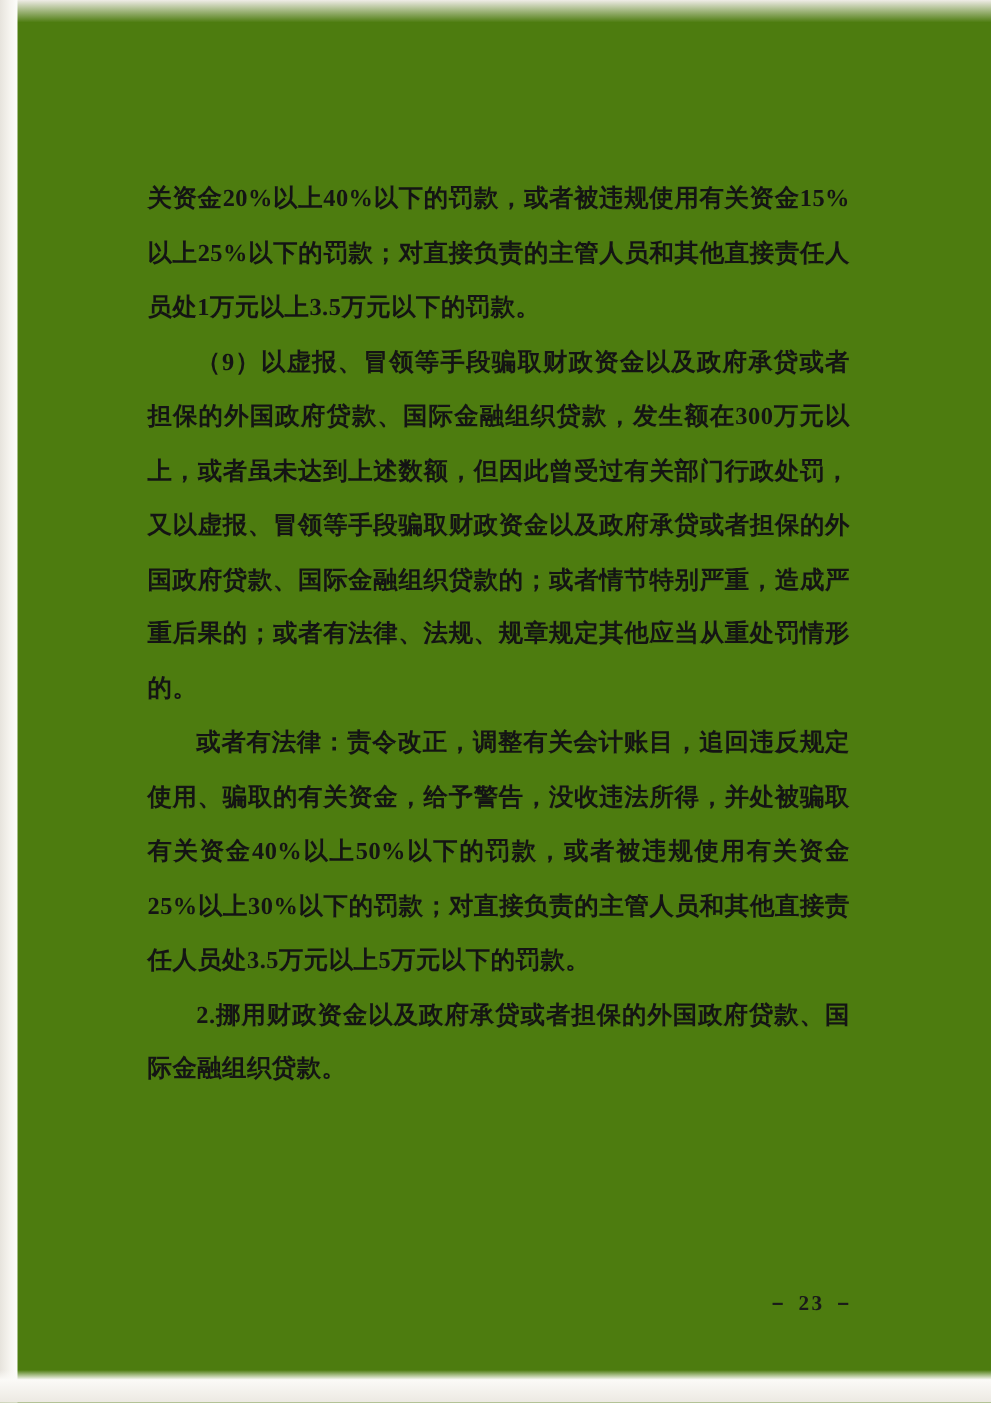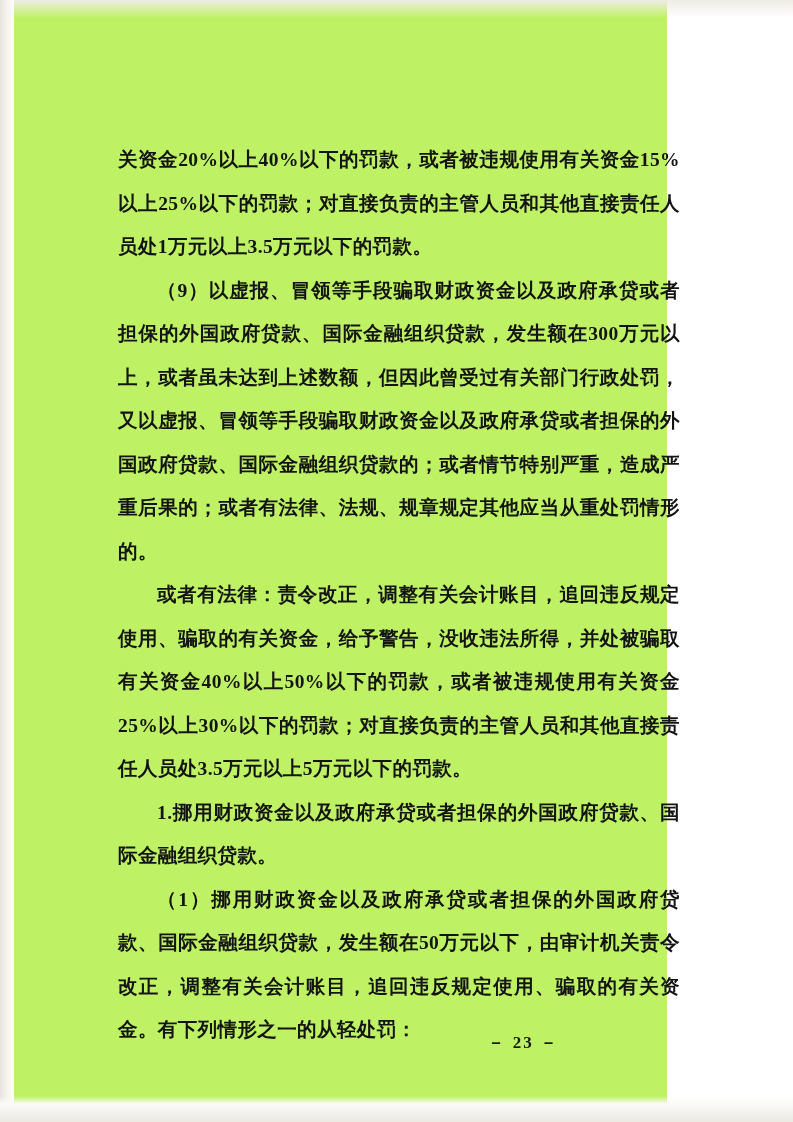--- a/index.html
+++ b/index.html
@@ -8,23 +8,23 @@
   }
   body {
     width: 793px;
     height: 1122px;
     background: #ffffff;
     font-family: "Liberation Serif", serif;
     overflow: hidden;
   }
   .page {
     position: relative;
-    width: 667px;
+    width: 793px;
     height: 1122px;
-    background: #bef264;
+    background: #4d7c0f;
     box-sizing: border-box;
     text-decoration: underline;
   }
   
   .scan-edge-left {
     position: absolute;
     left: 0; top: 0;
     width: 14px; height: 1122px;
     background: linear-gradient(to right, #e7e4dd 0%, #f6f4ef 55%, #fdfdfb 100%);
     pointer-events: none;
@@ -90,21 +90,20 @@
   <div class="scan-edge-bottom"></div>
 
   <div class="body-block">
 
     <p class="para nospace">关资金20%以上40%以下的罚款，或者被违规使用有关资金15%以上25%以下的罚款；对直接负责的主管人员和其他直接责任人员处1万元以上3.5万元以下的罚款。</p>
 
     <p class="para indent">（9）以虚报、冒领等手段骗取财政资金以及政府承贷或者担保的外国政府贷款、国际金融组织贷款，发生额在300万元以上，或者虽未达到上述数额，但因此曾受过有关部门行政处罚，又以虚报、冒领等手段骗取财政资金以及政府承贷或者担保的外国政府贷款、国际金融组织贷款的；或者情节特别严重，造成严重后果的；或者有法律、法规、规章规定其他应当从重处罚情形的。</p>
 
     <p class="para indent">或者有法律：责令改正，调整有关会计账目，追回违反规定使用、骗取的有关资金，给予警告，没收违法所得，并处被骗取有关资金40%以上50%以下的罚款，或者被违规使用有关资金25%以上30%以下的罚款；对直接负责的主管人员和其他直接责任人员处3.5万元以上5万元以下的罚款。</p>
 
-    <p class="para indent">1.挪用财政资金以及政府承贷或者担保的外国政府贷款、国际金融组织贷款。</p>
+    <p class="para indent">2.挪用财政资金以及政府承贷或者担保的外国政府贷款、国际金融组织贷款。</p>
 
-    <p class="para indent">（1）挪用财政资金以及政府承贷或者担保的外国政府贷款、国际金融组织贷款，发生额在50万元以下，由审计机关责令改正，调整有关会计账目，追回违反规定使用、骗取的有关资金。有下列情形之一的从轻处罚：</p>
 
   </div>
 
   <div class="page-number">－ 23 －</div>
 
 </div>
 
 </body></html>

